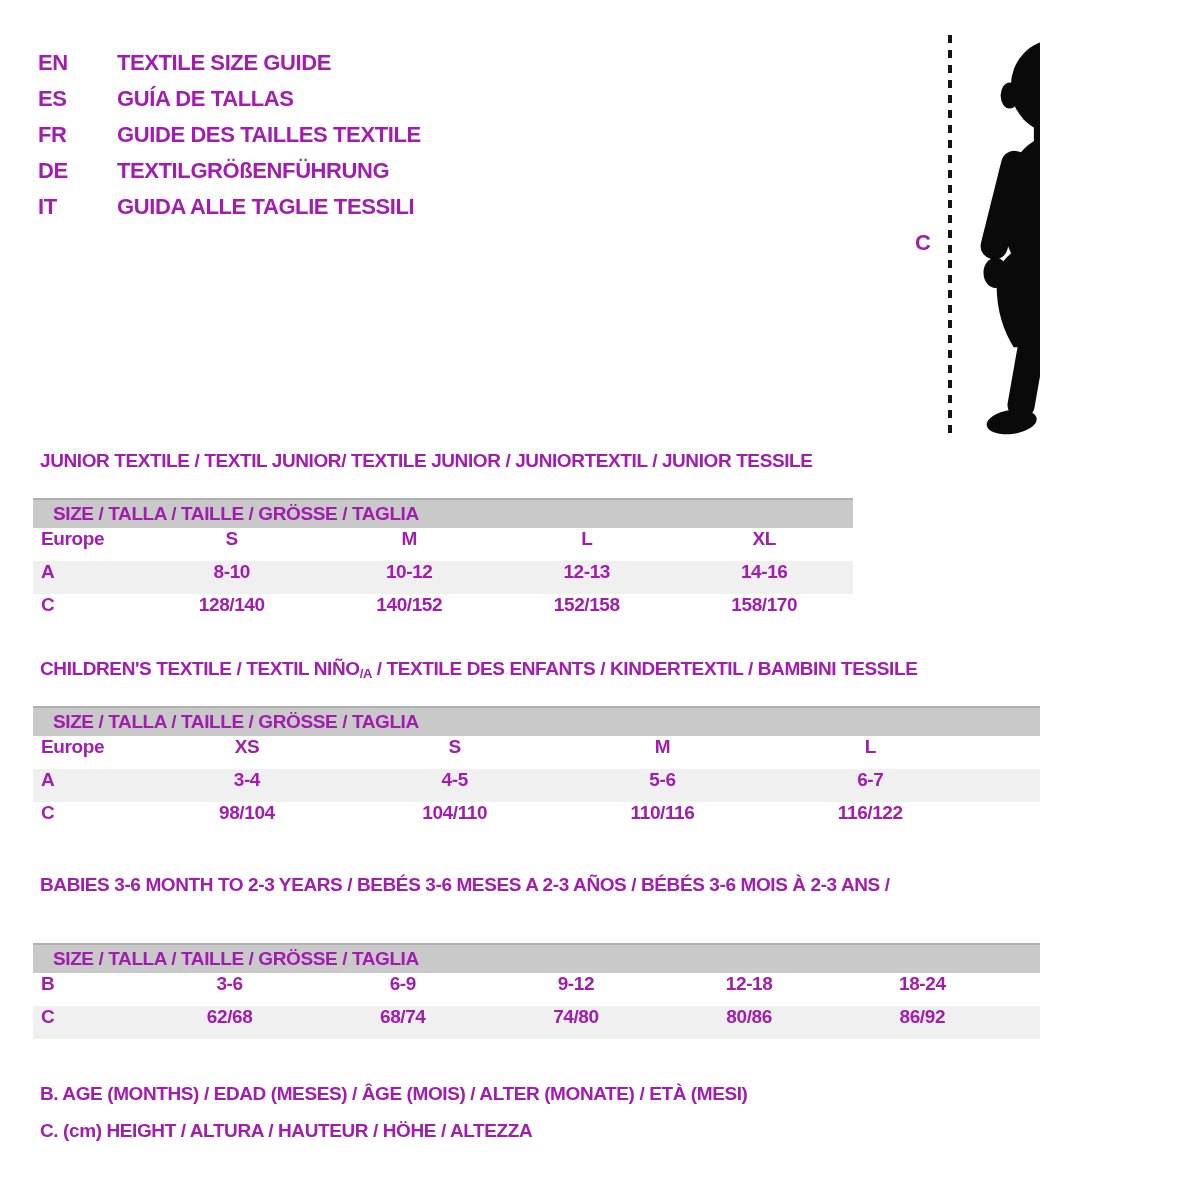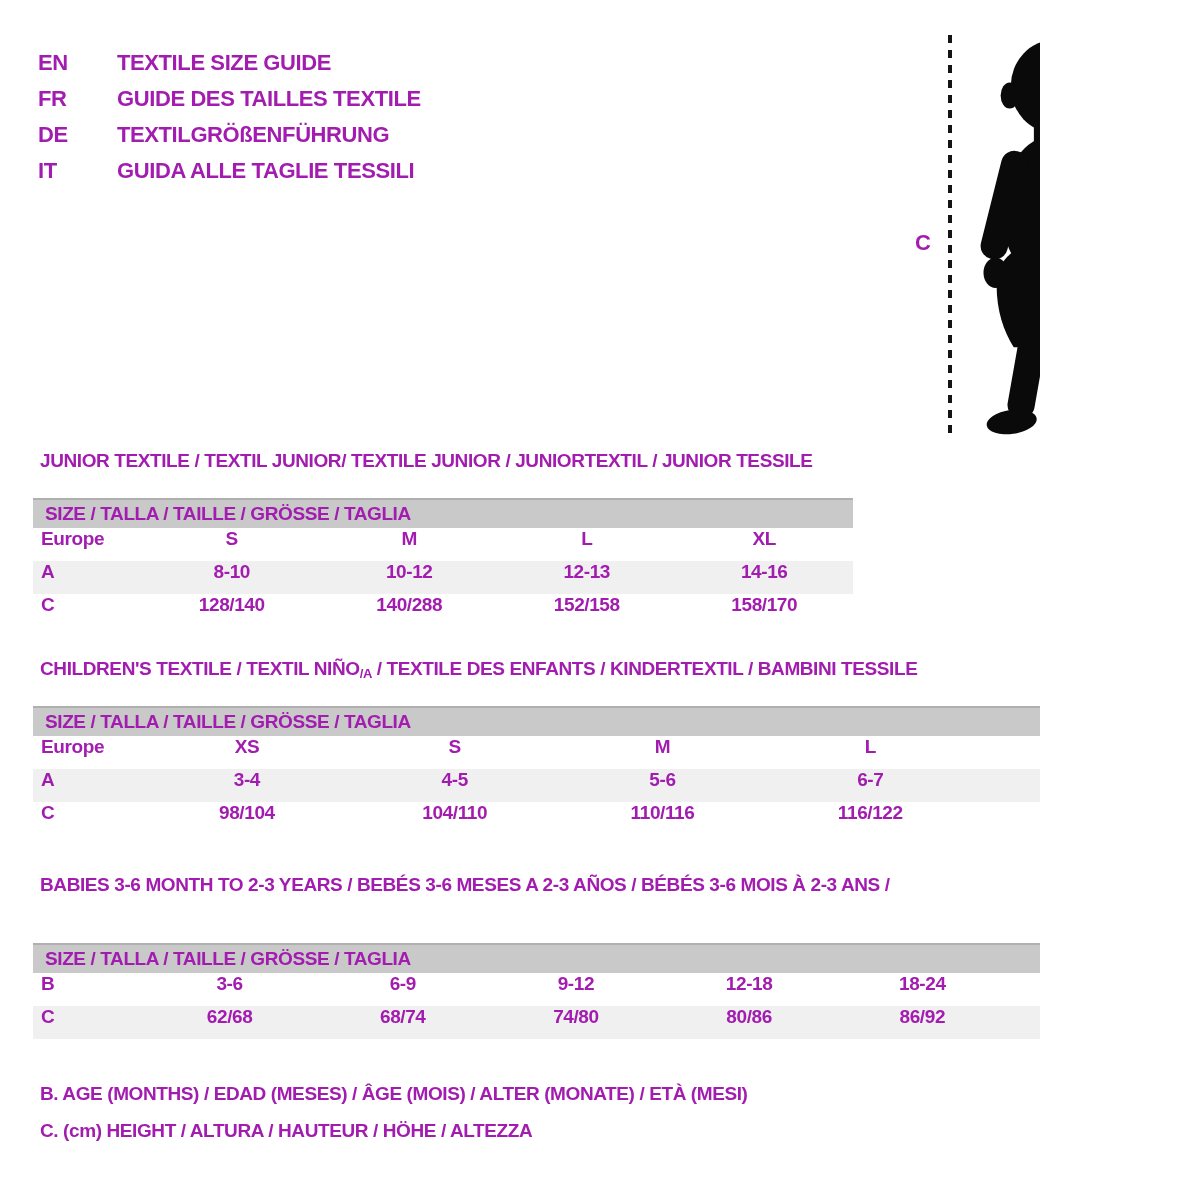--- a/index.html
+++ b/index.html
@@ -30,40 +30,44 @@
   #heading-babies { top:849px; line-height:37px; }
   .subscript { font-size:13px; position:relative; top:3px; }
 
   
   .size-table { position:absolute; left:33px; font-size:19px; }
   #table-junior { top:481px; width:820px; }
   #table-children { top:689px; width:1149px; }
   #table-babies { top:926px; width:1149px; }
   .size-table-header {
     height:30px; background:#c9c9c9; border-top:2px solid #b0b0b0;
-    display:flex; align-items:center; padding-left:12px; box-sizing:border-box;
+    display:flex; align-items:center; padding-left:20px; box-sizing:border-box;
   }
   .t-row { display:flex; height:33px; align-items:flex-start; }
   .t-row.shaded { background:#f0f0f0; }
   .t-label { width:110px; padding-left:8px; box-sizing:border-box; }
   .t-cell { flex:1; text-align:center; }
 
   
   .legend { position:absolute; left:40px; top:1066px; font-size:19px; }
   .legend-line { height:37px; }
 </style>
 </head>
 <body>
 
 <div class="page">
 
   <div class="lang-block">
     <div class="lang-row">
       <span class="lang-code">EN</span>
       <span class="lang-title">TEXTILE SIZE GUIDE</span>
+    </div>
+    <div class="lang-row">
+      <span class="lang-code">ES</span>
+      <span class="lang-title">GUÍA DE TALLAS</span>
     </div>
     <div class="lang-row">
       <span class="lang-code">FR</span>
       <span class="lang-title">GUIDE DES TAILLES TEXTILE</span>
     </div>
     <div class="lang-row">
       <span class="lang-code">DE</span>
       <span class="lang-title">TEXTILGRÖßENFÜHRUNG</span>
     </div>
     <div class="lang-row">
@@ -106,21 +110,21 @@
     <div class="t-row shaded">
       <span class="t-label">A</span>
       <span class="t-cell">8-10</span>
       <span class="t-cell">10-12</span>
       <span class="t-cell">12-13</span>
       <span class="t-cell">14-16</span>
     </div>
     <div class="t-row">
       <span class="t-label">C</span>
       <span class="t-cell">128/140</span>
-      <span class="t-cell">140/288</span>
+      <span class="t-cell">140/152</span>
       <span class="t-cell">152/158</span>
       <span class="t-cell">158/170</span>
     </div>
   </div>
 
   <div class="section-heading" id="heading-children">
     <span>CHILDREN'S TEXTILE / TEXTIL NIÑO</span><span class="subscript">/A</span><span> / TEXTILE DES ENFANTS / KINDERTEXTIL / BAMBINI TESSILE</span>
   </div>
   <div class="size-table" id="table-children">
     <div class="size-table-header">SIZE / TALLA / TAILLE / GRÖSSE / TAGLIA</div>

